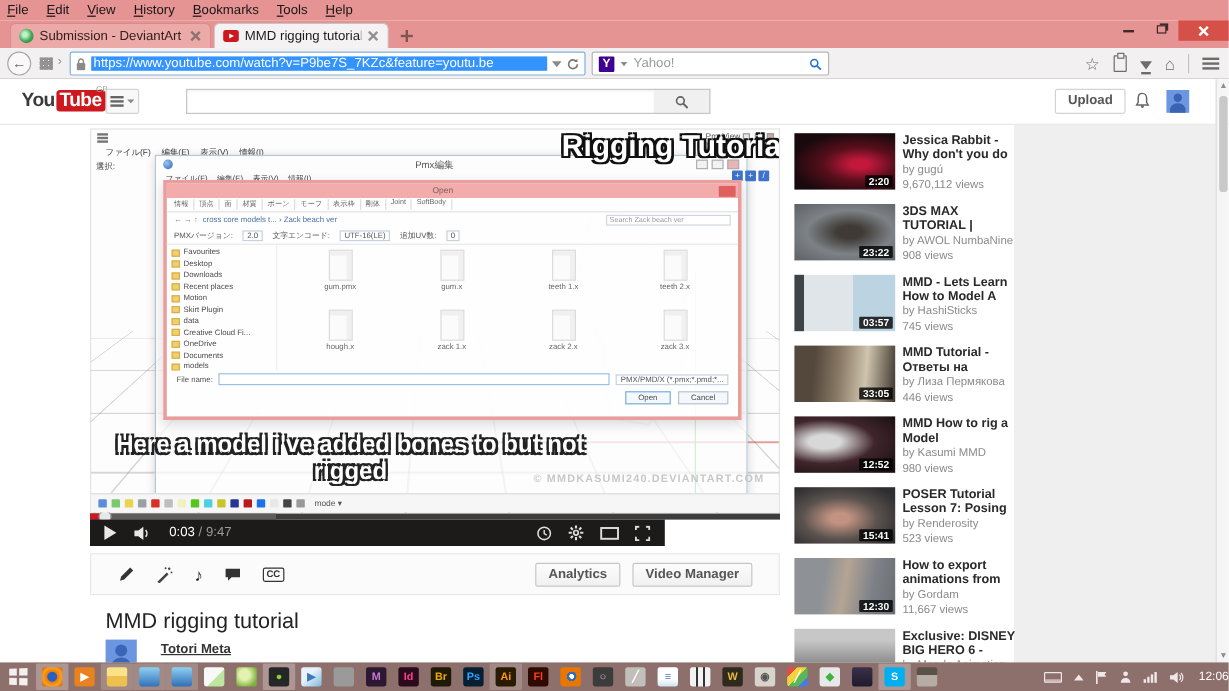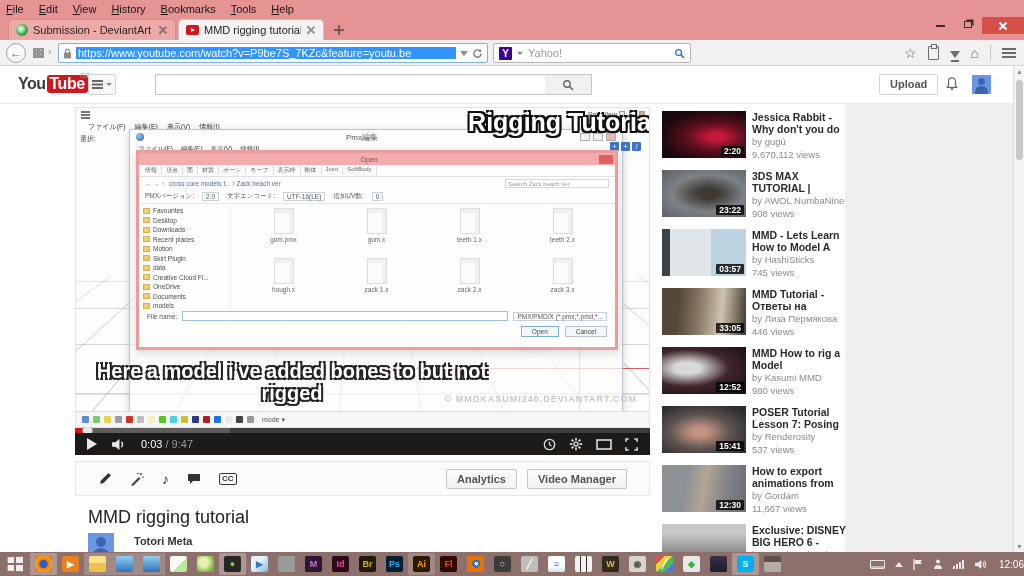--- a/index.html
+++ b/index.html
@@ -141,38 +141,38 @@
   .watermark { position:absolute; right:12px; top:286px; font-size:9px; font-weight:bold; letter-spacing:1px; color:rgba(190,190,190,.85); z-index:6; }
 
   .app-toolbar { position:absolute; left:0; bottom:0; width:575px; height:16px; background:#f6f6f6; border-top:1px solid #ddd; display:flex; align-items:center; gap:4px; padding:0 6px; z-index:5; }
   .sw { width:7px; height:7px; border-radius:1px; }
   .mode-lab { font-size:7px; color:#555; margin-left:4px; white-space:nowrap; }
 
   .progress { position:absolute; left:0; top:321px; width:575px; height:5px; background:#3d3d3d; }
   .prog-buf { position:absolute; left:0; top:0; height:5px; width:155px; background:#5d5d5d; }
   .prog-play { position:absolute; left:0; top:0; height:5px; width:12px; background:#cc181e; }
   .prog-knob { position:absolute; left:7px; top:-3px; width:11px; height:11px; border-radius:50%; background:#e8e8e8; border:1px solid #999; }
-  .controls { position:absolute; left:0; top:326px; width:575px; height:22px; background:#1c1b1a; display:flex; align-items:center; gap:14px; padding:0 12px; }
+  .controls { position:absolute; left:0; top:326px; width:479px; height:22px; background:#1c1b1a; display:flex; align-items:center; gap:14px; padding:0 12px; }
   .play-tri { width:0; height:0; border-left:10px solid #e8e8e8; border-top:6px solid transparent; border-bottom:6px solid transparent; }
   .time-disp { color:#fff; font-size:11px; }
   .time-disp .tot { color:#9a9a9a; }
   .ctl-right { margin-left:auto; display:flex; align-items:center; gap:13px; }
 
   
   .creator-bar { position:absolute; left:75px; top:395px; width:575px; height:35px; background:#fbfbfb; border:1px solid #e8e8e8; display:flex; align-items:center; gap:18px; padding:0 22px; }
   .cc-badge { border:1.5px solid #333; border-radius:2px; font-size:8px; font-weight:bold; color:#333; padding:0 2px; line-height:10px; }
   .note { font-size:14px; color:#222; }
   .cr-btns { margin-left:auto; display:flex; gap:10px; }
   .cr-btn { border:1px solid #c6c6c6; border-radius:2px; background:linear-gradient(#fcfcfc,#f1f1f1); color:#555; font-weight:bold; font-size:11px; padding:3px 10px; }
   .vid-title { position:absolute; left:88px; top:441px; font-size:18px; color:#232323; font-weight:normal; }
   .channel-row { position:absolute; left:88px; top:467px; display:flex; align-items:flex-start; gap:20px; }
   .ch-avatar { width:26px; height:26px; background:#6c97e0; position:relative; }
   .ch-avatar::before { content:""; position:absolute; left:8px; top:4px; width:10px; height:10px; border-radius:50%; background:#3a66b8; }
   .ch-avatar::after { content:""; position:absolute; left:4px; top:15px; width:18px; height:11px; border-radius:9px 9px 0 0; background:#3a66b8; }
-  .ch-name { font-size:11px; font-weight:bold; color:#333; margin-top:2px; }
+  .ch-name { font-size:11px; font-weight:bold; color:#333; margin-top:2px;text-decoration:underline; }
 
   
   .sidebar { position:absolute; left:662px; top:45px; width:184px; }
   .v-item { display:flex; gap:6px; margin-bottom:9px; }
   .v-thumb { width:84px; height:47px; flex:0 0 auto; position:relative; background:#888; }
   .v-dur { position:absolute; right:2px; bottom:2px; background:rgba(0,0,0,.8); color:#fff; font-size:8.5px; font-weight:bold; padding:0 3px; border-radius:1px; }
   .v-info { flex:1; min-width:0; }
   .v-title { font-size:10.5px; font-weight:bold; color:#2a2a2a; line-height:12px; max-height:24px; overflow:hidden; }
   .v-by, .v-views { font-size:9.5px; color:#8a8a8a; line-height:12px; margin-top:1px; white-space:nowrap; overflow:hidden; }
 
@@ -655,21 +655,21 @@
         </div>
       </div>
 
       <div class="v-item">
         <div class="v-thumb" style="background: radial-gradient(at 45% 55%, rgb(194, 147, 130) 12%, rgb(90, 82, 78) 48%, rgb(46, 45, 48) 85%); padding-left: 36px;">
           <span class="v-dur">15:41</span>
         </div>
         <div class="v-info">
           <div class="v-title">POSER Tutorial Lesson 7: Posing</div>
           <div class="v-by">by Renderosity</div>
-          <div class="v-views">537 views</div>
+          <div class="v-views">523 views</div>
         </div>
       </div>
 
       <div class="v-item">
         <div class="v-thumb" style="background: linear-gradient(100deg, rgb(142, 146, 150) 0px, rgb(142, 146, 150) 30%, rgb(180, 164, 148) 50%, rgb(126, 130, 136) 75%, rgb(106, 110, 115) 100%);">
           <span class="v-dur">12:30</span>
         </div>
         <div class="v-info">
           <div class="v-title">How to export animations from Blender 2.70 to Unreal Engine 4</div>
           <div class="v-by">by Gordam</div>

